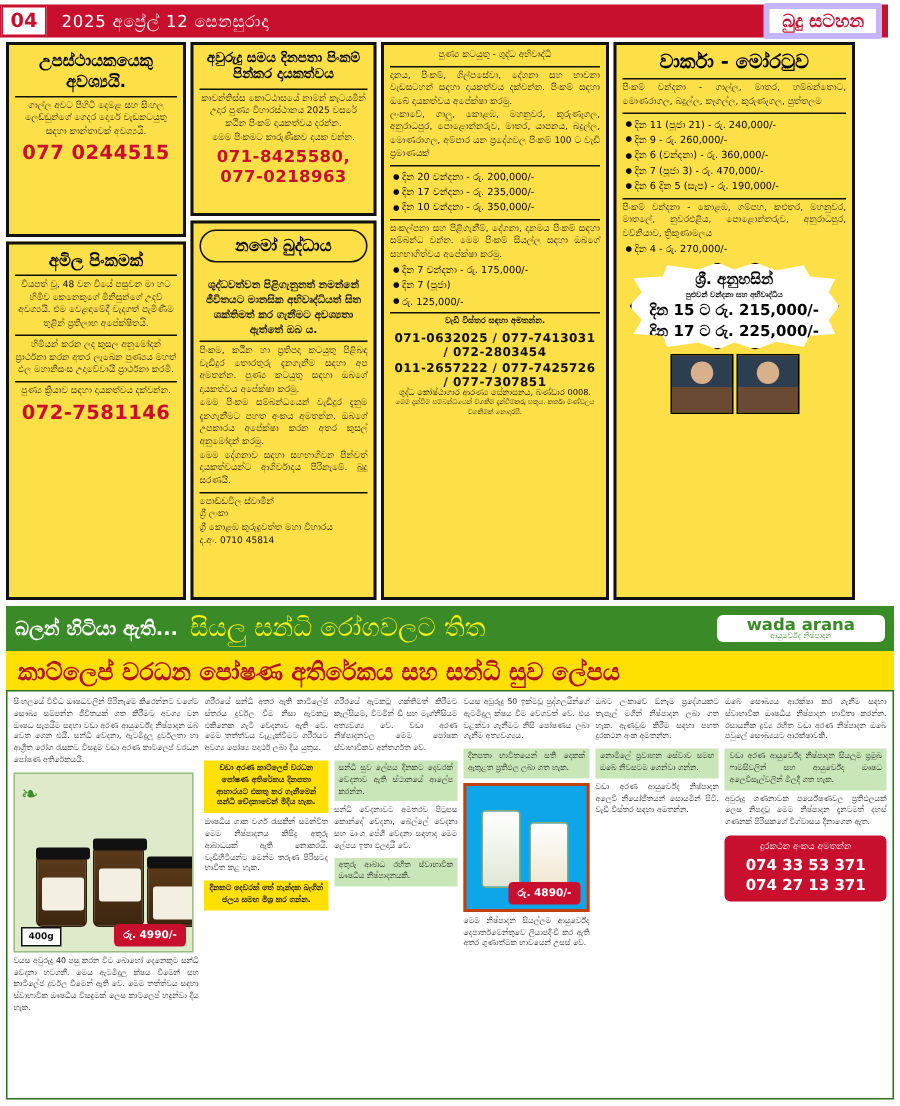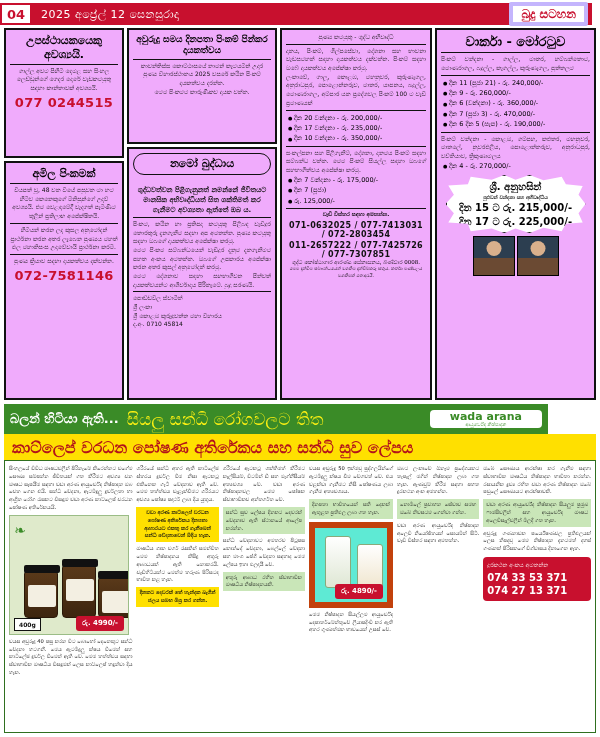--- a/index.html
+++ b/index.html
@@ -35,26 +35,26 @@
     border:4px solid #c4b5fd;
   }
 
   
   .adgrid {
     position:absolute; left:4px; top:28px; width:592px; height:372px;
     display:flex; gap:3px;
   }
   .col { display:flex; flex-direction:column; gap:3px; }
   .c1 { width:120px; }
-  .c2 { width:150px;justify-content:space-between; }
+  .c2 { width:124px;justify-content:space-between; }
   .c3 { width:152px; }
   .c4 { width:161px; }
 
   .box {
-    border:1px solid #111; background:#f0abfc;
+    border:1px solid #111; background:#fde047;
     padding:3px 4px; overflow:hidden; position:relative;
   }
   .box.dbl { border:2px solid #111; }
 
   .ttl {
     text-align:center; font-weight:bold; font-size:9px; line-height:1.25;
     margin:1px 0 2px;
   }
   .ttl.big { font-size:11px; }
   .ttl.huge { font-size:13px; }
@@ -91,21 +91,21 @@
     width:42px; height:40px; background:linear-gradient(#2c3e50 0 55%, #6b4a33 55% 100%);
     border:1px solid #000; position:relative;
   }
   .person::after{
     content:""; position:absolute; left:50%; top:4px; transform:translateX(-50%);
     width:15px; height:15px; border-radius:50%; background:#d9b08c;
   }
 
   
   .greenband {
-    position:absolute; left:4px; top:404px; width:544px; height:30px;
+    position:absolute; left:4px; top:404px; width:592px; height:30px;
     background:#3a8b27; display:flex; align-items:center; padding:0 6px;
   }
   .greenband .g1 { color:#fff; font-size:13px; font-weight:bold; }
   .greenband .g2 { color:#fff212; font-size:17px; font-weight:normal; margin-left:8px; }
   .brandlogo {
     margin-left:auto; background:#fff; border-radius:4px;
     padding:1px 20px; text-align:center; line-height:1.05;
   }
   .brandlogo .b1 { color:#3a8b27; font-size:11px; font-weight:bold; }
   .brandlogo .b2 { color:#3a8b27; font-size:5px; }
@@ -156,32 +156,32 @@
   .leafdeco { position:absolute; left:4px; top:4px; font-size:14px; color:#3a8b27; }
   .pricetag {
     position:absolute; right:4px; bottom:3px; background:#c8102e; color:#fff;
     font-size:7px; font-weight:bold; padding:2px 6px; border-radius:3px;
   }
   .sizetag {
     position:absolute; left:4px; bottom:3px; background:#fff; color:#111;
     font-size:6px; font-weight:bold; padding:1px 4px; border:1px solid #111;
   }
   .prodbox2 {
-    width:84px; height:86px; background:#5eead4; border:6px solid #c2410c;
+    width:84px; height:86px; background:#0ea5e9; border:2px solid #c2410c;
     position:relative; margin:3px 0; overflow:hidden;
   }
   .tube {
     position:absolute; bottom:14px; left:10px; width:26px; height:52px;
     background:linear-gradient(#ffffff,#dfe7d4); border:1px solid #8aa97a; border-radius:3px;
   }
   .tube2 { left:42px; height:44px; background:linear-gradient(#fff,#f0e6cf); }
 
   .contactbox {
     margin-top:4px; background:#c8102e; color:#fff; border-radius:4px;
-    padding:3px 4px; text-align:left;
+    padding:3px 4px; text-align:center;
   }
   .contactbox .ct { font-size:6px; margin-bottom:2px; }
   .contactbox .cn { font-size:10px; font-weight:bold; line-height:1.35; }
 </style>
 </head>
 <body>
 
 <div class="page">
 
   <div class="masthead">
@@ -210,20 +210,21 @@
         <div class="phone">072-7581146</div>
       </div>
     </div>
 
     <div class="col c2">
       <div class="box dbl" style="flex:1">
         <div class="ttl">අවුරුදු සමය දිනපතා පිංකම් පින්කර දායකත්වය</div>
         <div class="line"></div>
         <div class="body-txt c">කාවන්තිස්ස කොට්ඨාසයේ නාමන් කැටයමින් උදාර පුණ්‍ය විහාරස්ථානය 2025 වසරේ කඨින පිංකම් දායකත්වය දරන්න.</div>
         <div class="body-txt c">මෙම පිංකමට කාරුණිකව දායක වන්න.</div>
+        <div class="phone sm">071-8425580, 077-0218963</div>
       </div>
       <div class="box dbl" style="flex:2.3">
         <div class="rounded ttl big" style="margin-bottom:10px">නමෝ බුද්ධාය</div>
         <div class="body-txt c" style="font-weight:bold;font-size:7px">ශුද්ධවත්වන පිළිගැනුනත් නමන්නේ ජීවිතයට මානසික අභිවෘද්ධියත් සිත ශක්තිමත් කර ගැනීමට අවශ්‍යතා ඇත්තේ ඔබ ය.</div>
         <div class="line"></div>
         <div class="body-txt">පිංකම, කඨින හා ප්‍රතිපදා කටයුතු පිළිබඳ වැඩිදුර තොරතුරු දැනගැනීම සඳහා අප අමතන්න. පුණ්‍ය කටයුතු සඳහා ඔබගේ දායකත්වය අපේක්ෂා කරමු.</div>
         <div class="body-txt">මෙම පිංකම සම්බන්ධයෙන් වැඩිදුර දැනුම දැනගැනීමට පහත අංකය අමතන්න. ඔබගේ උපකාරය අපේක්ෂා කරන අතර කුසල් අනුමෝදන් කරමු.</div>
         <div class="body-txt">මෙම දේශනාව සඳහා සහභාගිවන පින්වත් දායකත්වයන්ට ආශිර්වාදය පිරිනැමේ. බුදු සරණයි.</div>
         <div class="line"></div>
         <div class="body-txt">පොඩ්ඩවිල ස්වාමීන්</div>

